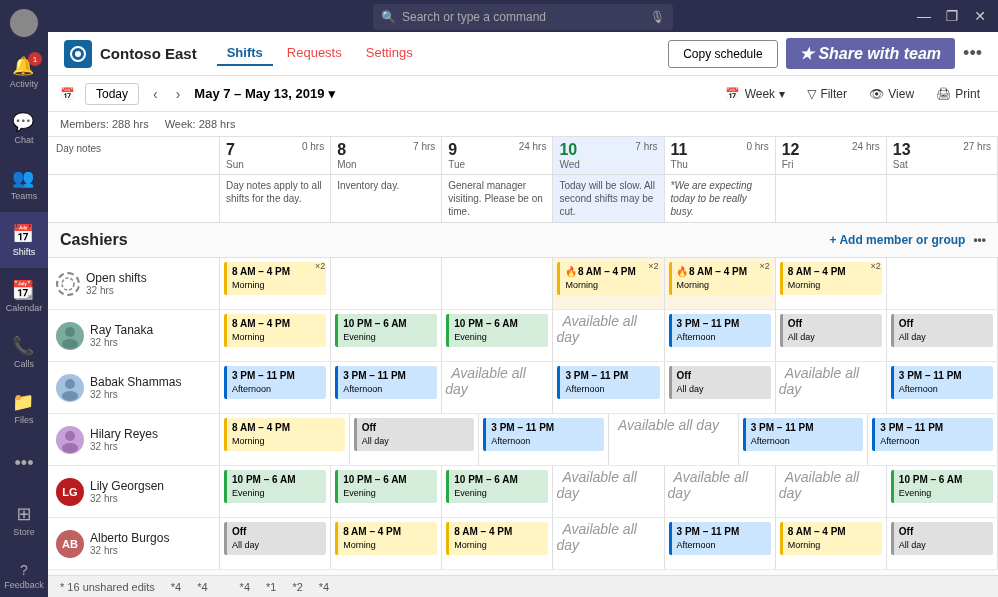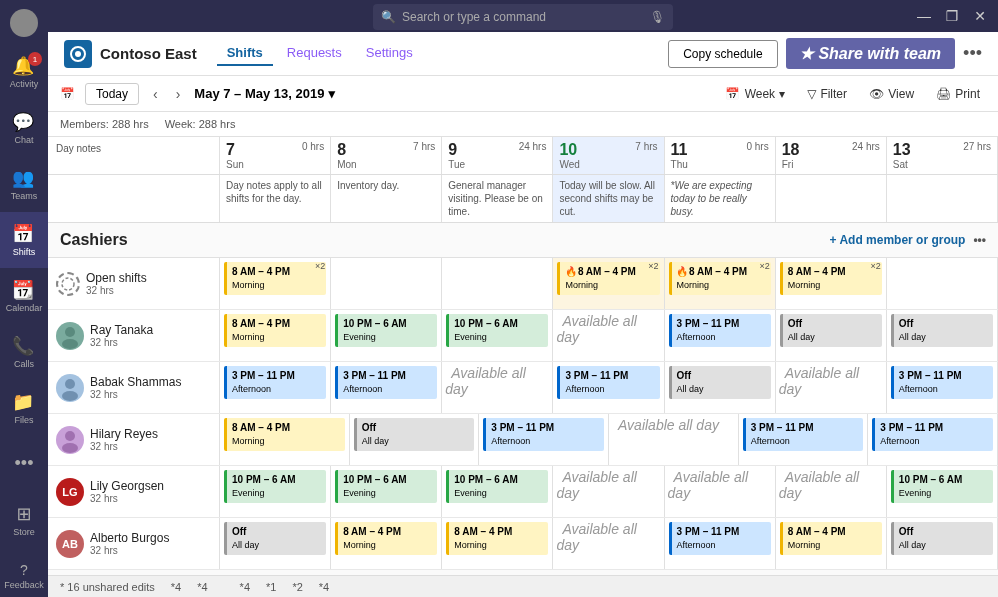--- a/index.html
+++ b/index.html
@@ -49,21 +49,21 @@
 
     
     .app-header {
       position: absolute; left: 48px; top: 32px; right: 0; height: 44px;
       background: #fff; border-bottom: 1px solid #e0e0e0;
       display: flex; align-items: center; padding: 0 16px; gap: 12px;
     }
     .app-logo { width: 28px; height: 28px; background: #1464a0; border-radius: 4px; display: flex; align-items: center; justify-content: center; color: #fff; font-size: 14px; font-weight: bold; }
     .app-name { font-size: 15px; font-weight: 600; color: #242424; margin-right: 8px; }
     .nav-tabs { display: flex; gap: 4px; }
-    .nav-tab { padding: 4px 10px; color: #8b5cf6; font-size: 13px; cursor: pointer; border-bottom: 2px solid transparent; }
+    .nav-tab { padding: 4px 10px; color: #ef4444; font-size: 13px; cursor: pointer; border-bottom: 2px solid transparent; }
     .nav-tab.active { color: #1464a0; border-bottom: 2px solid #1464a0; font-weight: 600; }
     .header-actions { margin-left: auto; display: flex; gap: 8px; align-items: center; }
     .btn-copy { padding: 6px 14px; border: 1px solid #888; background: #fff; border-radius: 3px; cursor: pointer; font-size: 12px; }
     .btn-share { padding: 6px 14px; background: #6264a7; color: #fff; border: none; border-radius: 3px; cursor: pointer; font-size: 16px; font-weight: 600; font-style: italic; }
     .dots-btn { background: none; border: none; cursor: pointer; font-size: 18px; color: #555; }
 
     
     .cal-toolbar {
       position: absolute; left: 48px; top: 76px; right: 0; height: 36px;
       background: #fff; border-bottom: 1px solid #e0e0e0;
@@ -328,21 +328,21 @@
           <div>
             <div class="cal-day-num">11</div>
             <div class="cal-day-name">Thu</div>
           </div>
           <div class="cal-day-hrs">0 hrs</div>
         </div>
       </div>
       <div class="cal-day-header">
         <div class="cal-day-header-top">
           <div>
-            <div class="cal-day-num">18</div>
+            <div class="cal-day-num">12</div>
             <div class="cal-day-name">Fri</div>
           </div>
           <div class="cal-day-hrs">24 hrs</div>
         </div>
       </div>
       <div class="cal-day-header">
         <div class="cal-day-header-top">
           <div>
             <div class="cal-day-num">13</div>
             <div class="cal-day-name">Sat</div>

